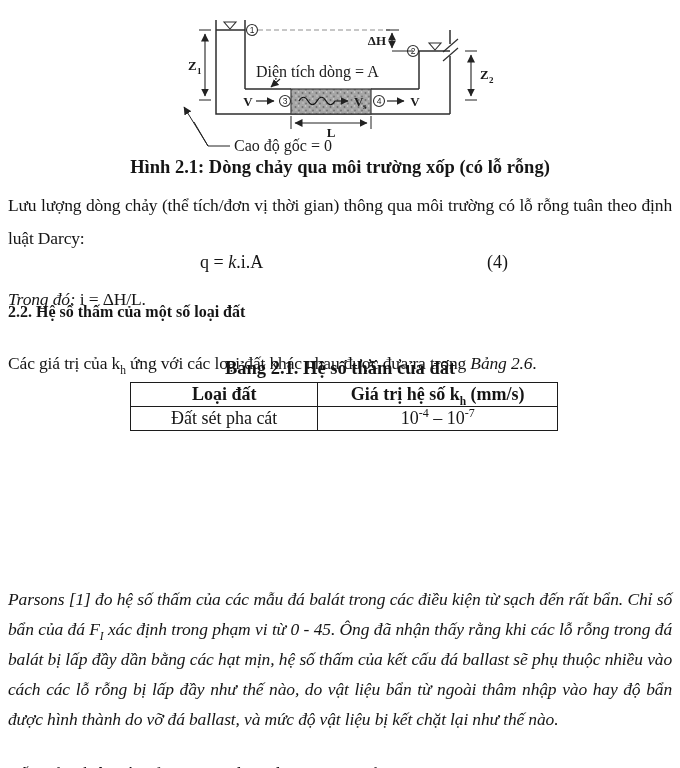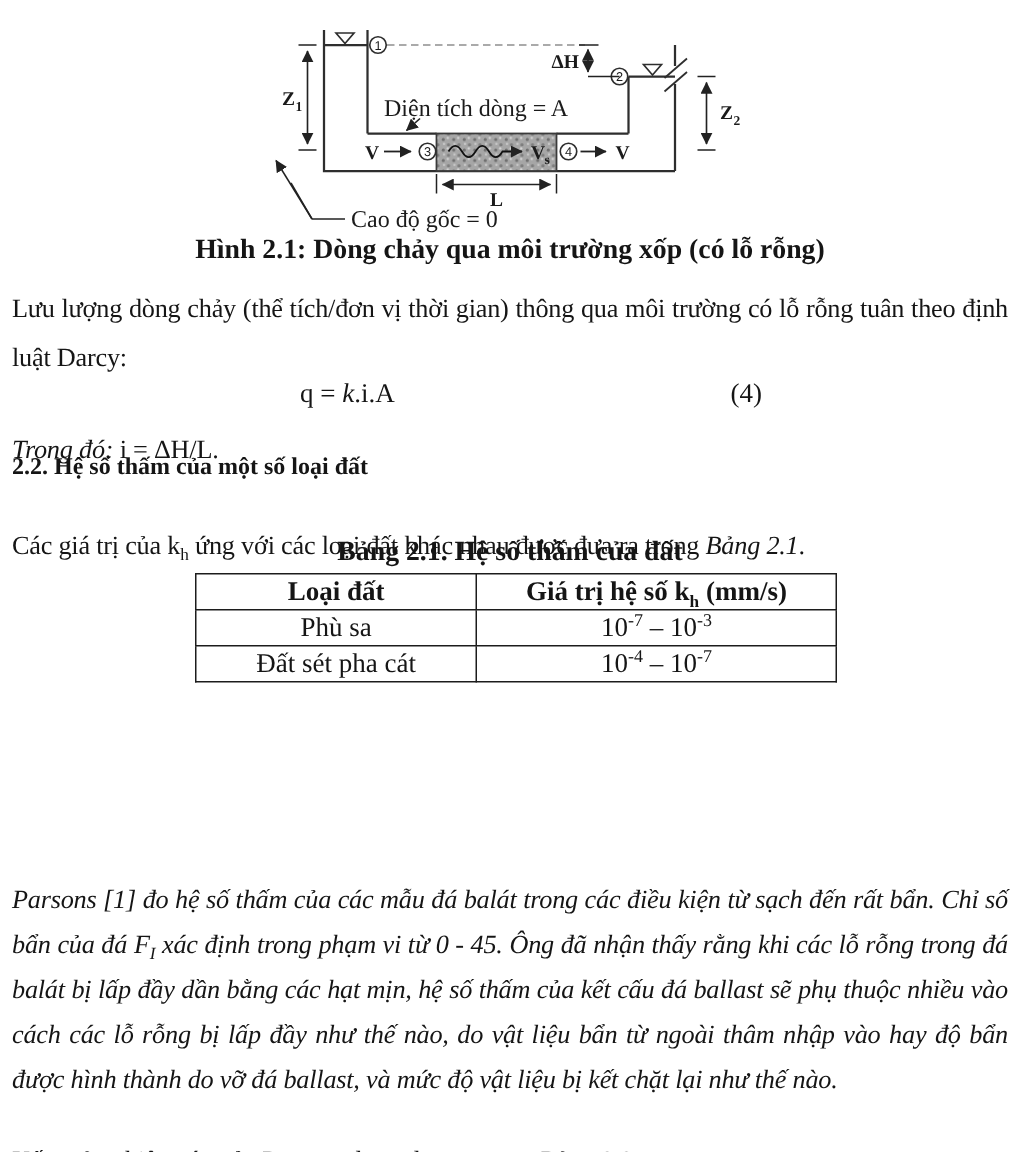--- a/index.html
+++ b/index.html
@@ -139,33 +139,29 @@
 
 <div class="abs eqrow" style="top:252px;">
   <span class="eq"><span>q = </span><i>k</i><span>.i.A</span></span>
   <span class="eqnum">(4)</span>
 </div>
 
 <p class="abs para" style="top:268px;line-height:26px;"><i>Trong đó:</i><span> i = ΔH/L.</span></p>
 
 <div class="abs heading" style="top:303px;">2.2. Hệ số thấm của một số loại đất</div>
 
-<p class="abs para" style="top:332px;line-height:26px;"><span>Các giá trị của k</span><sub>h</sub><span> ứng với các loại đất khác nhau được đưa ra trong </span><i>Bảng 2.1</i><span>.</span></p>
+<p class="abs para" style="top:332px;line-height:26px;"><span>Các giá trị của k</span><sub>h</sub><span> ứng với các loại đất khác nhau được đưa ra trong </span><i>Bảng 2.6</i><span>.</span></p>
 
 <div class="abs caption" style="top:358px;">Bảng 2.1. Hệ số thấm của đất</div>
 
 <table class="perm abs">
   <tbody>
       <tr class="hdr">
     <td class="c1"><span>Loại đất</span></td>
     <td class="c2"><span>Giá trị hệ số k</span><sub>h</sub><span> (mm/s)</span></td>
-  </tr>
-  <tr>
-    <td><span>Phù sa</span></td>
-    <td><span>10</span><sup>-7</sup><span> – </span><span>10</span><sup>-3</sup></td>
   </tr>
   <tr>
     <td><span>Đất sét pha cát</span></td>
     <td><span>10</span><sup>-4</sup><span> – </span><span>10</span><sup>-7</sup></td>
   </tr>
 </tbody>
   </table>
 
 <p class="abs para tight" style="top:566px;"><span>Parsons [1] đo hệ số thấm của các mẫu đá balát trong các điều kiện từ sạch đến rất bẩn. Chỉ số bẩn của đá F</span><sub>I</sub><span> xác định trong phạm vi từ 0 - 45. Ông đã nhận thấy rằng khi các lỗ rỗng trong đá balát bị lấp đầy dần bằng các hạt mịn, hệ số thấm của kết cấu đá ballast sẽ phụ thuộc nhiều vào cách các lỗ rỗng bị lấp đầy như thế nào, do vật liệu bẩn từ ngoài thâm nhập vào hay độ bẩn được hình thành do vỡ đá ballast, và mức độ vật liệu bị kết chặt lại như thế nào.</span></p>
 

